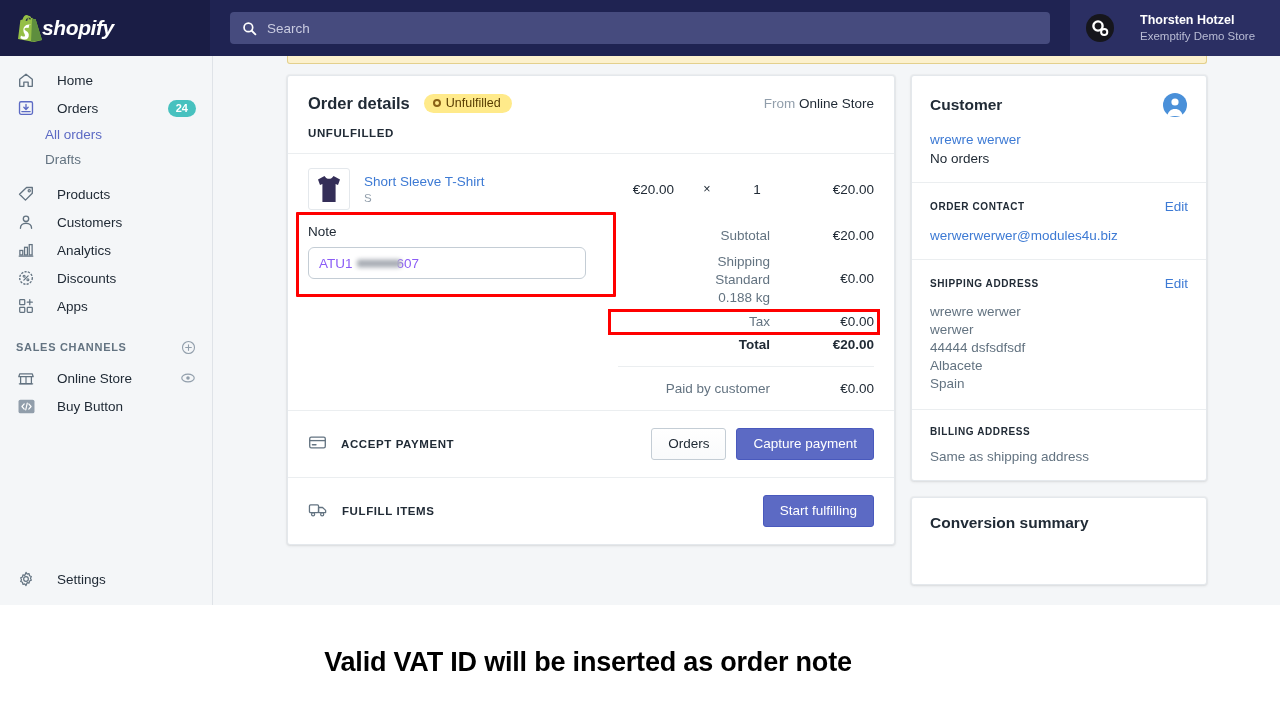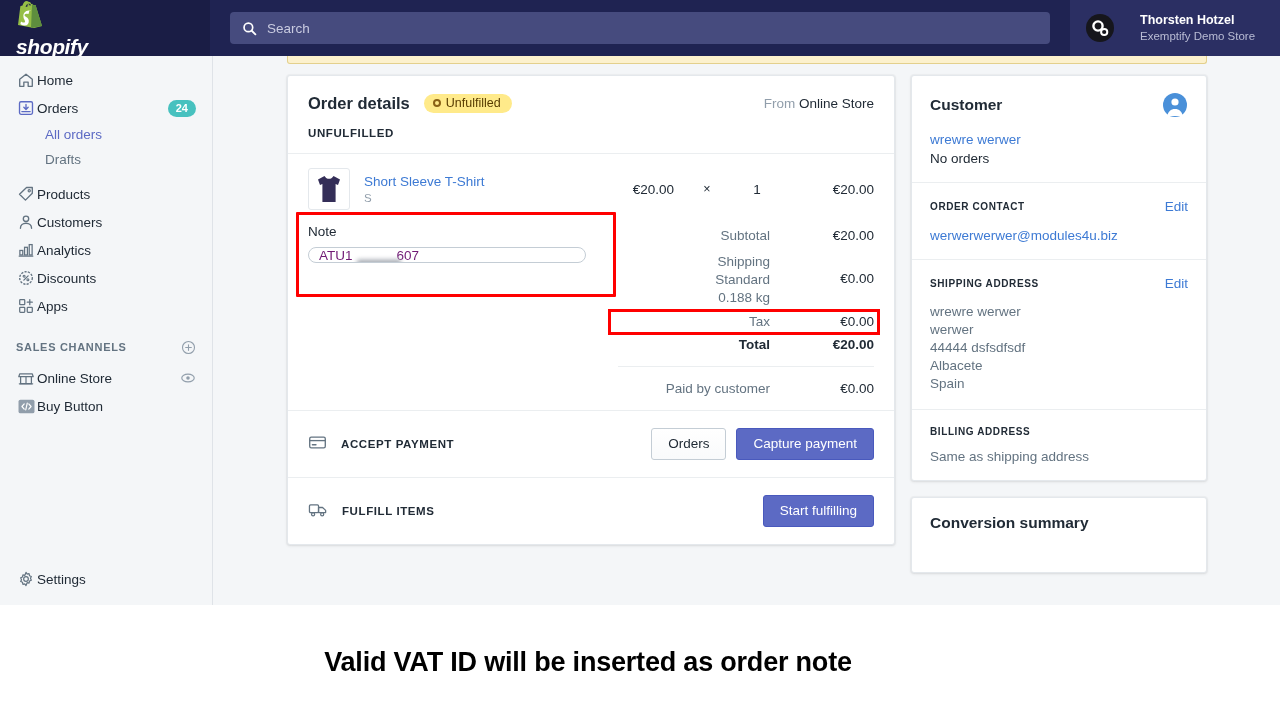--- a/index.html
+++ b/index.html
@@ -18,24 +18,23 @@
 
   
   .topbar {
     position: absolute; top: 0; left: 0;
     width: 1280px; height: 56px;
     background: #1f2352;
     display: flex; align-items: center;
   }
   .logo-zone {
     width: 213px; height: 56px;
-    display: flex; gap: 7px;
+    display: flex; align-items: center; 
     padding-left: 16px;
     background: #1a1d45;
-    flex-direction: column;
   }
   .logo-bag { width: 26px; height: 28px; flex: none; }
   .logo-word {
     color: #ffffff; font-size: 21px; font-weight: bold;
     font-style: italic; letter-spacing: -0.4px;
   }
   .search-wrap { flex: 1; display: flex; justify-content: center; padding: 0 20px; }
   .search-box {
     width: 820px; height: 32px; background: #464b7e;
     border-radius: 4px; display: flex; align-items: center;
@@ -59,21 +58,21 @@
 
   
   .sidebar {
     position: absolute; top: 56px; left: 0;
     width: 213px; height: 549px;
     background: #f4f6f8;
     border-right: 1px solid #dfe3e8;
     padding-top: 10px;
   }
   .nav-item {
-    display: flex; align-items: center; gap: 1px;
+    display: flex; align-items: center; gap: 21px;
     height: 28px; margin: 0 8px; padding: 0 8px;
     border-radius: 3px; cursor: pointer;
   }
   .nav-item .ico { width: 20px; height: 20px; flex: none; display: flex; align-items: center; justify-content: center; }
   .nav-label { font-size: 13.5px; color: #212b36; }
   .nav-spacer { height: 8px; }
   .nav-badge {
     margin-left: auto; background: #47c1bf; color: #ffffff;
     font-size: 11px; font-weight: bold; border-radius: 10px;
     padding: 1px 8px; line-height: 15px;
@@ -177,24 +176,24 @@
   .mid-block { display: flex; padding: 0 20px 12px 20px; }
   .note-col { width: 300px; position: relative; }
   .note-hl {
     position: absolute; left: -12px; top: -12px;
     width: 320px; height: 85px;
     border: 3px solid #ff0000; border-radius: 1px;
     pointer-events: none;
   }
   .note-label { font-size: 13.5px; color: #212b36; margin-bottom: 8px; }
   .note-input {
-    width: 278px; height: 16px;
-    border: 1px solid #c4cdd5; border-radius: 11px;
+    width: 278px; height: 32px;
+    border: 1px solid #c4cdd5; border-radius: 6px;
     background: #ffffff; display: flex; align-items: center;
-    padding: 0 10px; font-size: 13.5px; color: #701a75;
+    padding: 0 10px; font-size: 13.5px; color: #8b5cf6;
     position: relative; overflow: hidden;
   }
   .note-blur {
     position: absolute; left: 48px; top: 11px;
     width: 44px; height: 9px;
     background: linear-gradient(180deg,#c9ccd1,#9ea3ab,#c9ccd1);
     filter: blur(2.3px); border-radius: 2px;
   }
 
   .totals-col { flex: 1; padding-top: 2px; position: relative; }
@@ -604,21 +603,21 @@
 
           <div class="rc-section">
             <div class="rc-head">
               <span class="rc-sub">BILLING ADDRESS</span>
             </div>
             <div class="rc-muted">Same as shipping address</div>
           </div>
         </div>
 
         <div class="card">
-          <div class="rc-section" style="padding-bottom:40px">
+          <div class="rc-section" style="padding-bottom:52px">
             <span class="rc-title">Conversion summary</span>
           </div>
         </div>
 
       </div>
     </div>
   </div>
 </div>
 
 <div class="caption">

